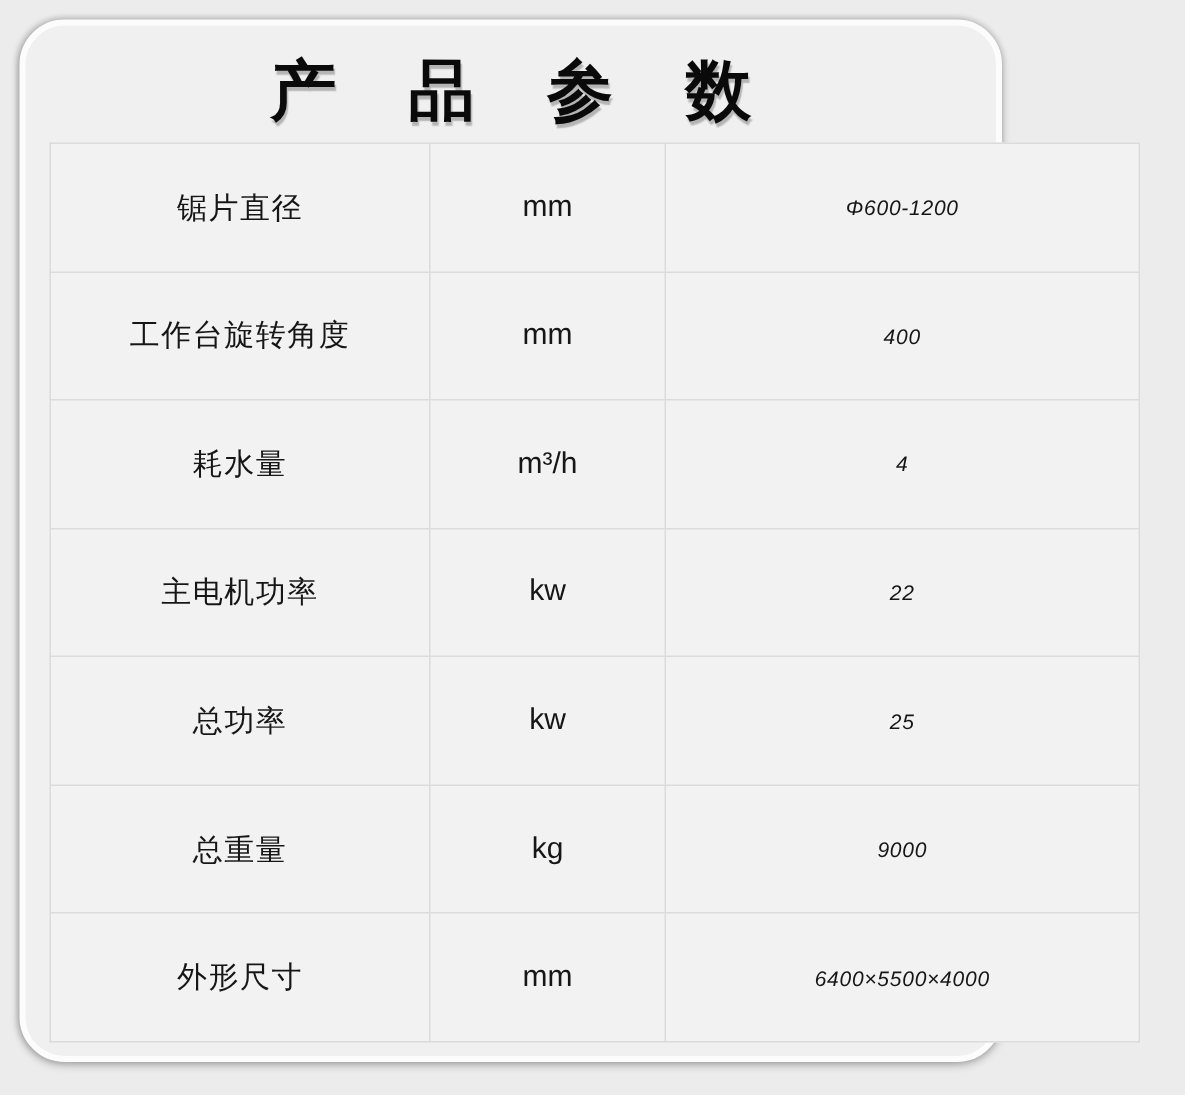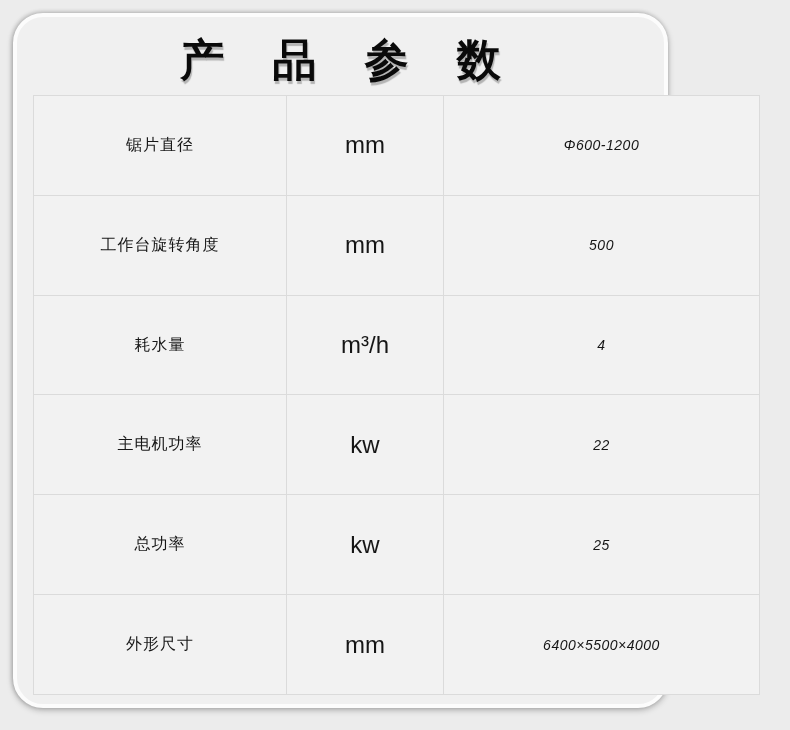--- a/index.html
+++ b/index.html
@@ -54,22 +54,22 @@
     padding: 0;
   }
   table.params th {
     font-size: 23px;
     font-weight: bold;
     height: 56px;
   }
   col.c-param { width: 253px; }
   col.c-unit  { width: 157px; }
   col.c-value { width: 316px; }
-  td.param { font-size: 16px; letter-spacing: 1px; }
-  td.unit  { font-size: 24px; }
+  td.param { font-size: 20px; letter-spacing: 1px; }
+  td.unit  { font-size: 20px; }
   td.value { font-size: 14px; letter-spacing: 0.5px; font-style: italic; }
 </style>
 </head>
 <body>
 
 <div class="card">
   <div class="title">产 品 参 数</div>
 
   <table class="params">
     <colgroup>
@@ -79,37 +79,42 @@
     </colgroup>
     <tbody>
     <tr>
       <td class="param">锯片直径</td>
       <td class="unit">mm</td>
       <td class="value">Φ600-1200</td>
     </tr>
     <tr>
       <td class="param">工作台旋转角度</td>
       <td class="unit">mm</td>
-      <td class="value">500</td>
+      <td class="value">400</td>
     </tr>
     <tr>
       <td class="param">耗水量</td>
       <td class="unit">m³/h</td>
       <td class="value">4</td>
     </tr>
     <tr>
       <td class="param">主电机功率</td>
       <td class="unit">kw</td>
       <td class="value">22</td>
     </tr>
     <tr>
       <td class="param">总功率</td>
       <td class="unit">kw</td>
       <td class="value">25</td>
     </tr>
     <tr>
+      <td class="param">总重量</td>
+      <td class="unit">kg</td>
+      <td class="value">9000</td>
+    </tr>
+    <tr>
       <td class="param">外形尺寸</td>
       <td class="unit">mm</td>
       <td class="value">6400×5500×4000</td>
     </tr>
   </tbody>
     </table>
 </div>
 
 </body></html>

